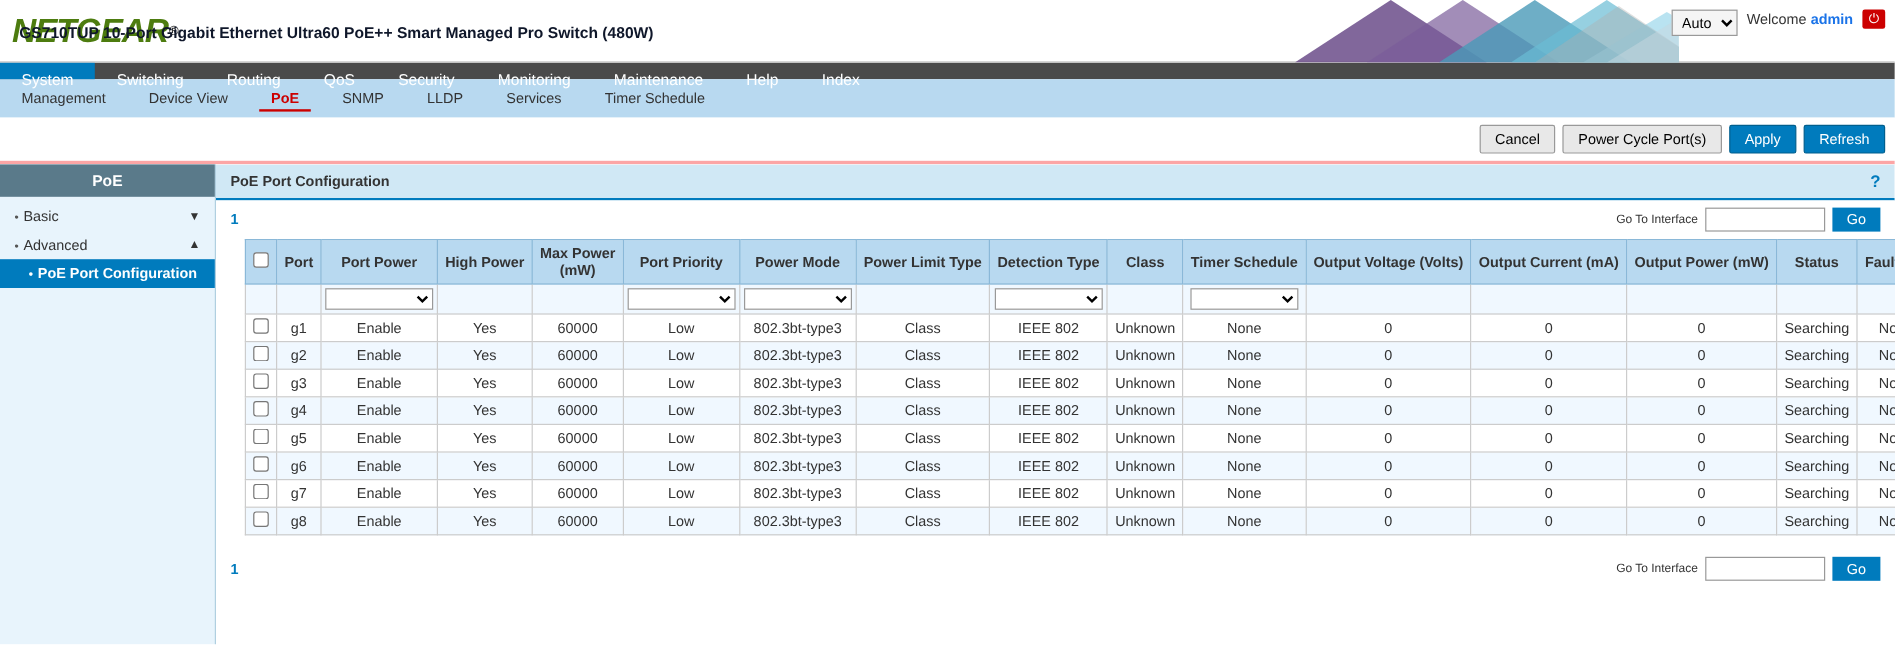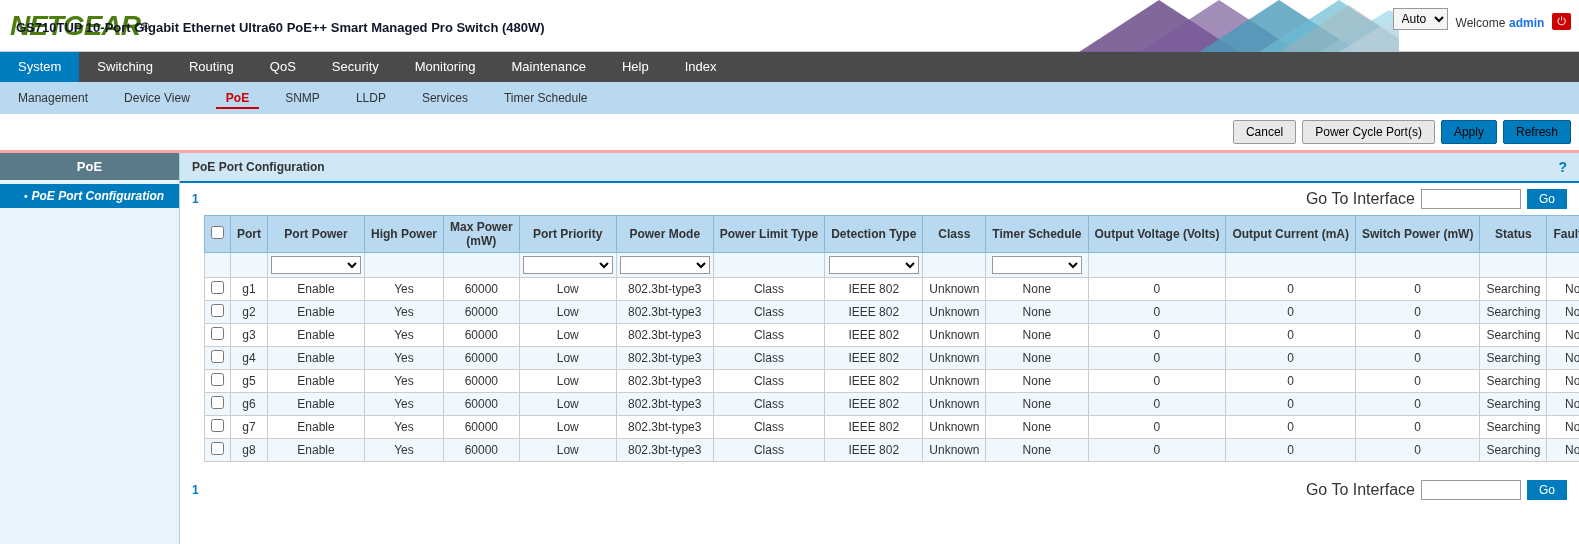--- a/index.html
+++ b/index.html
@@ -31,21 +31,21 @@
       padding: 2px 0 0 8px;
       position: absolute;
       bottom: 16px;
       left: 8px;
     }
     .top-right {
       position: absolute;
       right: 8px;
       top: 8px;
       display: flex;
-      align-items: flex-end;
+      align-items: flex-start;
       gap: 8px;
     }
     .lang-select {
       padding: 2px 4px;
       font-size: 12px;
       border: 1px solid #999;
       background: #f5f5f5;
     }
     .welcome-text { font-size: 13px; color: #333; }
     .welcome-text strong { color: #1a73e8; }
@@ -55,21 +55,21 @@
       padding: 2px 5px;
       font-size: 11px;
       cursor: pointer;
       border-radius: 2px;
     }
 
     
     .nav-bar {
       background: #4a4a4a;
       display: flex;
-      height: 30px;
+      height: 14px;
     }
     .nav-item {
       color: #fff;
       padding: 0 18px;
       line-height: 30px;
       cursor: pointer;
       font-size: 13px;
       white-space: nowrap;
     }
     .nav-item.active { background: #007bbd; }
@@ -109,21 +109,21 @@
     .btn {
       padding: 4px 12px;
       font-size: 12px;
       cursor: pointer;
       border: 1px solid #999;
       background: #e8e8e8;
       border-radius: 2px;
     }
     .btn-primary {
       background: #007bbd;
-      color: #000000;
+      color: #ffffff;
       border-color: #005f8e;
     }
     .btn-cancel { background: #e8e8e8; }
 
     
     .main-layout {
       display: flex;
       background: #fff;
     }
 
@@ -193,21 +193,21 @@
       justify-content: space-between;
       align-items: center;
       padding: 6px 12px;
       background: #fff;
     }
     .go-to-right {
       display: flex;
       align-items: center;
       gap: 6px;
     }
-    .go-to-label { font-size: 16px; color: #333; }
+    .go-to-label { font-size: 10px; color: #333; }
     .go-to-input {
       border: 1px solid #999;
       padding: 2px 4px;
       width: 100px;
       font-size: 12px;
     }
     .btn-go {
       background: #007bbd;
       color: #fff;
       border: none;
@@ -317,21 +317,29 @@
   <button class="btn">Power Cycle Port(s)</button>
   <button class="btn btn-primary">Apply</button>
   <button class="btn btn-primary">Refresh</button>
 </div>
 
 <div class="main-layout">
 
   <div class="sidebar">
     <div class="sidebar-title">PoE</div>
     <div class="sidebar-section">
-      <div class="sidebar-item active" style="padding-left:24px;font-style:italic;">
+      <div class="sidebar-item">
+        <span><span class="bullet">•</span><span>Basic</span></span>
+        <span class="sidebar-arrow">▼</span>
+      </div>
+      <div class="sidebar-item">
+        <span><span class="bullet">•</span><span>Advanced</span></span>
+        <span class="sidebar-arrow">▲</span>
+      </div>
+      <div class="sidebar-item active" style="padding-left:24px;">
         <span><span class="bullet" style="color:#fff;">•</span><span>PoE Port Configuration</span></span>
       </div>
     </div>
   </div>
 
   <div class="content">
     <div class="content-header">
       <span>PoE Port Configuration</span>
       <span class="help-icon">?</span>
     </div>
@@ -355,21 +363,21 @@
             <th>High Power</th>
             <th>Max Power<br>(mW)</th>
             <th>Port Priority</th>
             <th>Power Mode</th>
             <th>Power Limit Type</th>
             <th>Detection Type</th>
             <th>Class</th>
             <th>Timer Schedule</th>
             <th>Output Voltage (Volts)</th>
             <th>Output Current (mA)</th>
-            <th>Switch Power (mW)</th>
+            <th>Output Power (mW)</th>
             <th>Status</th>
             <th>Fault Status</th>
           </tr>
           <tr class="filter-row">
             <td></td>
             <td></td>
             <td>
               <select class="filter-sel"><option></option></select>
             </td>
             <td></td>

